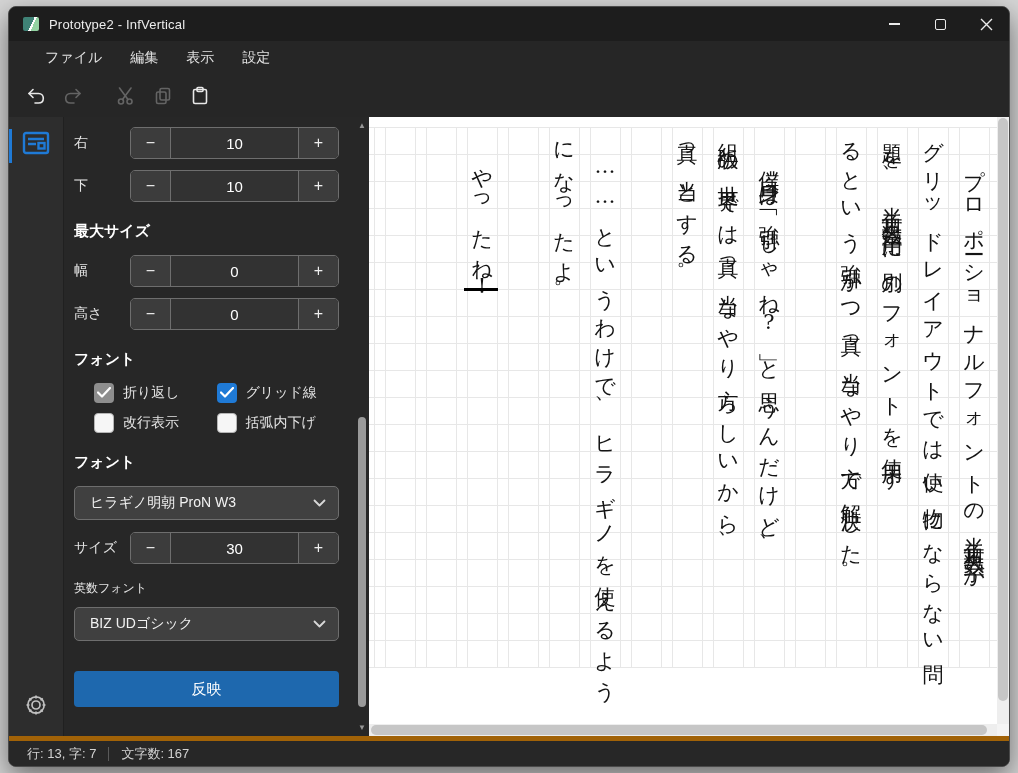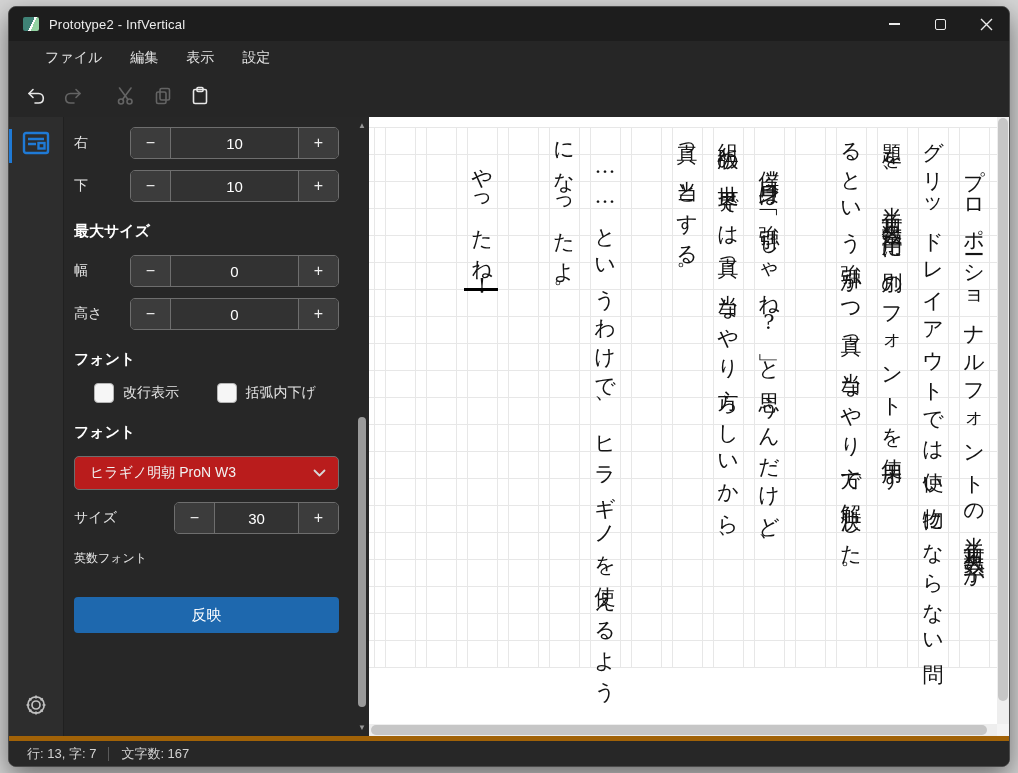--- a/index.html
+++ b/index.html
@@ -60,21 +60,21 @@
 
   .cb-row { display:flex; margin:0 0 10px 22px; }
   .cb-item { display:flex; align-items:center; width:136px; }
   .cb-box { width:20px; height:20px; border-radius:4px; margin-right:9px; position:relative; flex:0 0 auto; }
   .cb-box.unchecked { background:#f6f6f6; border:1px solid #b5b5b5; }
   .cb-box.checked-blue { background:#1f7ad6; }
   .cb-box.checked-gray { background:#8e8e8e; }
   .cb-box svg { position:absolute; left:3px; top:4px; }
   .cb-label { font-size:14px; color:#e4e4e4; }
 
-  .dropdown { height:34px; background:#b91c1c; border:1px solid #6e6e6e; border-radius:5px;
+  .dropdown { height:34px; background:#404040; border:1px solid #6e6e6e; border-radius:5px;
               display:flex; align-items:center; padding:0 12px 0 15px; margin:0 0 12px 2px; }
   .dd-text { font-size:14px; color:#f2f2f2; flex:1 1 auto; }
 
   .apply-btn { height:36px; background:#1e68ae; border-radius:4px; color:#ffffff; font-size:15px;
                display:flex; align-items:center; justify-content:center; margin:30px 0 0 2px; }
 
   .panel-scroll { width:14px; background:#272727; position:relative; flex:0 0 auto; }
   .ps-arrow { position:absolute; left:0; width:14px; text-align:center; font-size:8px; color:#969696; }
   .ps-thumb { position:absolute; left:3px; top:300px; width:8px; height:290px; background:#9a9a9a; border-radius:4px; }
 
@@ -226,20 +226,38 @@
         <div class="row-label">高さ</div>
         <div class="stepper">
           <div class="step-btn minus">−</div>
           <div class="step-value">0</div>
           <div class="step-btn plus">+</div>
         </div>
       </div>
 
       <div class="heading">フォント</div>
 
+      <div class="cb-row">
+        <div class="cb-item">
+          <div class="cb-box checked-gray">
+            <svg width="14" height="11" viewBox="0 0 14 11">
+                <path d="M1 5.5 L5 9.5 L13 1" stroke="#ffffff" stroke-width="2.2" fill="none" stroke-linecap="round" stroke-linejoin="round"></path>
+              </svg>
+          </div>
+          <div class="cb-label">折り返し</div>
+        </div>
+        <div class="cb-item">
+          <div class="cb-box checked-blue">
+            <svg width="14" height="11" viewBox="0 0 14 11">
+                <path d="M1 5.5 L5 9.5 L13 1" stroke="#ffffff" stroke-width="2.2" fill="none" stroke-linecap="round" stroke-linejoin="round"></path>
+              </svg>
+          </div>
+          <div class="cb-label">グリッド線</div>
+        </div>
+      </div>
 
       <div class="cb-row">
         <div class="cb-item">
           <div class="cb-box unchecked"></div>
           <div class="cb-label">改行表示</div>
         </div>
         <div class="cb-item">
           <div class="cb-box unchecked"></div>
           <div class="cb-label">括弧内下げ</div>
         </div>
@@ -247,31 +265,37 @@
 
       <div class="heading">フォント</div>
 
       <div class="dropdown">
         <div class="dd-text">ヒラギノ明朝 ProN W3</div>
         <svg width="13" height="8" viewBox="0 0 13 8">
             <path d="M1.5 1.5 L6.5 6.5 L11.5 1.5" stroke="#d8d8d8" stroke-width="1.8" fill="none" stroke-linecap="round" stroke-linejoin="round"></path>
           </svg>
       </div>
 
-      <div class="row" style="margin-top:3px;gap:44px;">
+      <div class="row" style="margin-top:3px;">
         <div class="row-label">サイズ</div>
         <div class="stepper">
           <div class="step-btn minus">−</div>
           <div class="step-value">30</div>
           <div class="step-btn plus">+</div>
         </div>
       </div>
 
       <div class="sub-label">英数フォント</div>
 
+      <div class="dropdown">
+        <div class="dd-text">BIZ UDゴシック</div>
+        <svg width="13" height="8" viewBox="0 0 13 8">
+            <path d="M1.5 1.5 L6.5 6.5 L11.5 1.5" stroke="#d8d8d8" stroke-width="1.8" fill="none" stroke-linecap="round" stroke-linejoin="round"></path>
+          </svg>
+      </div>
 
       <div class="apply-btn">反映</div>
     </div>
 
     <div class="panel-scroll">
       <div class="ps-arrow" style="top:4px;">▲</div>
       <div class="ps-thumb"></div>
       <div class="ps-arrow" style="bottom:4px;">▼</div>
     </div>
 

